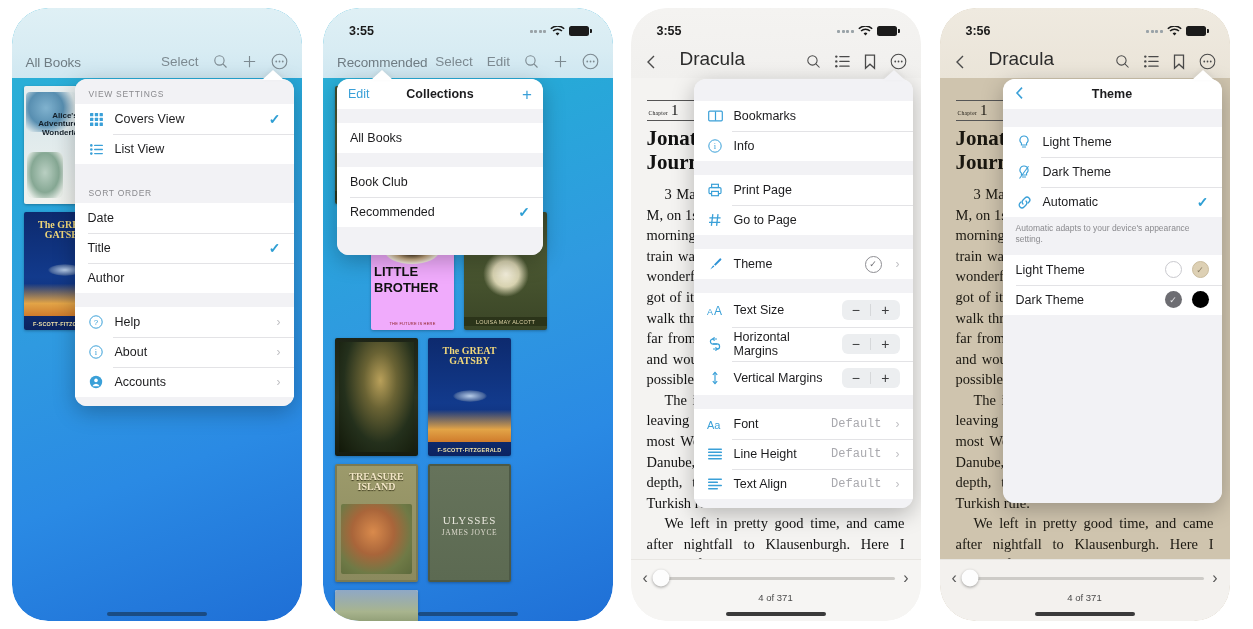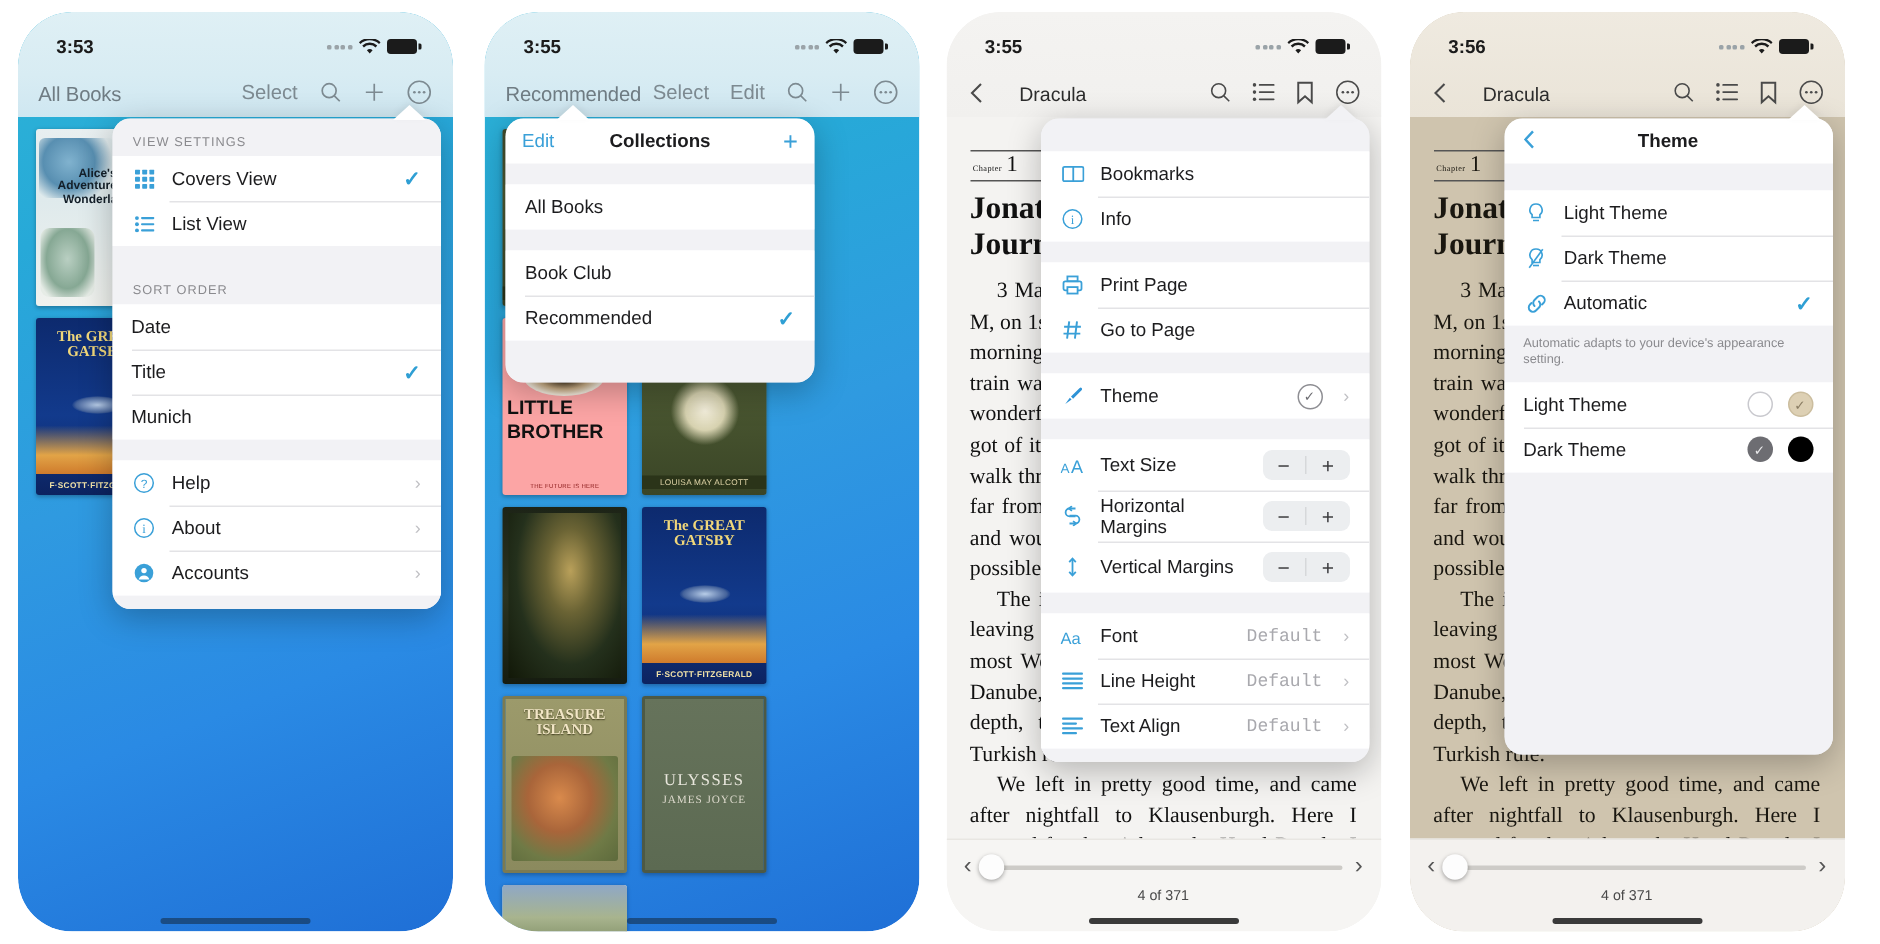--- a/index.html
+++ b/index.html
@@ -53,21 +53,21 @@
     position: absolute; top: 0; left: 0; right: 0; height: 70px;
     z-index: 5;
     display: flex; align-items: flex-end;
     padding: 0 14px 8px 14px;
     font-size: 13px;
   }
   .navbar.lib { background: linear-gradient(180deg,#dff0f5 0%, #d8ecf3 60%, #cfe7f1 100%); }
   .navbar.read { background: linear-gradient(180deg,#f4f3f1 0%, #f1f0ee 100%); }
   .navbar.read.sepia { background: linear-gradient(180deg,#efeae0 0%, #eae4d8 100%); }
   .nav-title-left { color: #6f7c83; font-size: 13.5px; letter-spacing: -.1px; }
-  .nav-title-center { color: #2c2c2c; font-size: 13px; }
+  .nav-title-center { color: #2c2c2c; font-size: 19px; }
   .nav-actions { margin-left: auto; display: flex; align-items: center; gap: 14px; color: #7d8a91; }
   .nav-actions .txt { font-size: 13.5px; color: #7d8a91; }
   .nav-actions svg { display:block; }
   .nav-back { color: #4a4a4a; display:flex; align-items:center; }
 
   
   .grid {
     position: absolute; top: 74px; left: 0; right: 0; bottom: 0;
     padding: 4px 12px; display: flex; flex-wrap: wrap; gap: 8px 10px;
     align-content: flex-start; z-index: 1;
@@ -108,21 +108,21 @@
      background: linear-gradient(180deg,#8fa8c6 0%,#a8b48e 45%,#6d7d52 100%); }
   .cv-war .band { position:absolute; top:48px; left:0; right:0; height:20px; background:#f4f0e7;
      display:flex; flex-direction:column; align-items:center; justify-content:center; }
   .cv-war .band b { color:#6e6352; font-size:7px; letter-spacing:.3px; font-family:"Liberation Serif",serif; }
   .cv-war .band i { color:#8d8170; font-size:4.5px; font-style:normal; }
   .cv-war .bot { position:absolute; top:68px; left:0; right:0; bottom:0;
      background: linear-gradient(180deg,#c98f86 0%,#b8756b 40%,#8d4f49 100%); }
   .cv-war .bot:after { content:""; position:absolute; left:22%; top:18%; width:34%; height:70%;
      background: radial-gradient(ellipse at 50% 40%, #f3ece2 0%, #ddd0c2 55%, transparent 75%); }
 
-  .cv-brother { background:#fca5a5; }
+  .cv-brother { background:#f0abfc;margin-left:36px; }
   .cv-brother .hdr { position:absolute; top:3px; left:3px; right:3px; color:#1a1a1a;
      font-size:11px; font-weight:bold; line-height:.95; letter-spacing:-.4px; }
   .cv-brother .sub { position:absolute; top:15px; left:3px; right:3px; color:#1a1a1a; font-size:8px; font-weight:bold; }
   .cv-brother .eye { position:absolute; top:26px; left:14px; width:54px; height:26px;
      background: radial-gradient(ellipse at 50% 50%, #1a1a1a 14%, #6e5a3e 26%, #c8ad86 46%, #efe6d6 66%, #efefef 78%); border-radius:50%; }
   .cv-brother .big { position:absolute; top:54px; left:3px; right:3px; color:#111; font-size:13px; font-weight:bold; line-height:.9; }
   .cv-brother .big2 { position:absolute; top:70px; left:3px; right:3px; color:#111; font-size:13px; font-weight:bold; line-height:.9; }
   .cv-brother .ftr { bottom:4px; color:#8b1c1c; font-size:4px; }
 
   .cv-treasure { background: linear-gradient(180deg,#9c9a6b 0%,#8b8a5e 100%); border:2px solid #7b7a52; }
@@ -280,35 +280,20 @@
         <div class="cover cv-war">
           <div class="top"></div>
           <div class="band">
                 <b>WAR AND PEACE</b>
                 <i>Lev Nikolayevich Tolstoy</i>
               </div>
           <div class="bot"></div>
         </div>
       </div>
 
-      <div class="statusbar">
-        <div>3:53</div>
-        <div class="sb-right">
-          <span class="sb-dots">
-                <i></i>
-                <i></i>
-                <i></i>
-                <i></i>
-              </span>
-          <svg width="15" height="11" viewBox="0 0 15 11">
-                <path d="M7.5 9.6 5.6 7.5a2.8 2.8 0 0 1 3.8 0zM3.6 5.6a5.6 5.6 0 0 1 7.8 0l1.1-1.2a7.2 7.2 0 0 0-10 0zM1.3 3.3a8.9 8.9 0 0 1 12.4 0l1-1.1a10.4 10.4 0 0 0-14.4 0z" fill="#1b1b1b"></path>
-              </svg>
-          <span class="sb-batt"></span>
-        </div>
-      </div>
 
       <div class="navbar lib">
         <div class="nav-title-left">All Books</div>
         <div class="nav-actions">
           <span class="txt">Select</span>
           <svg width="15" height="15" viewBox="0 0 20 20">
                 <circle cx="8.6" cy="8.6" r="6.2" fill="none" stroke="#7d8a91" stroke-width="1.5"></circle>
                 <line x1="13.2" y1="13.2" x2="18" y2="18" stroke="#7d8a91" stroke-width="1.5"></line>
               </svg>
           <svg width="15" height="15" viewBox="0 0 20 20">
@@ -369,21 +354,21 @@
         <div class="sec-hdr">SORT ORDER</div>
         <div class="group">
           <div class="row noindent">
             <span class="lbl">Date</span>
           </div>
           <div class="row noindent">
             <span class="lbl">Title</span>
             <span class="check">✓</span>
           </div>
           <div class="row noindent">
-            <span class="lbl">Munich</span>
+            <span class="lbl">Author</span>
           </div>
         </div>
 
         <div class="sec-gap"></div>
         <div class="group">
           <div class="row">
             <span class="ic">
                   <svg width="14" height="14" viewBox="0 0 14 14">
                     <circle cx="7" cy="7" r="6.2" fill="none" stroke="#3aa0d8" stroke-width="1"></circle>
                     <text x="7" y="10" font-size="8" fill="#3aa0d8" text-anchor="middle" font-family="Liberation Sans">?</text>

